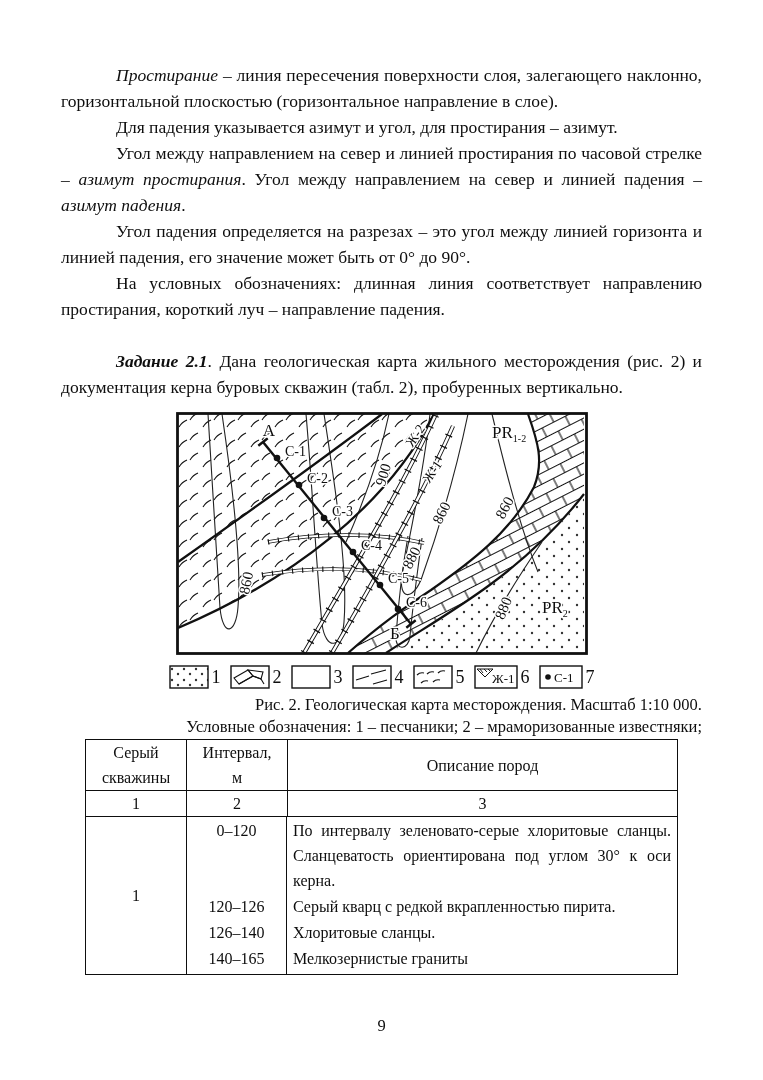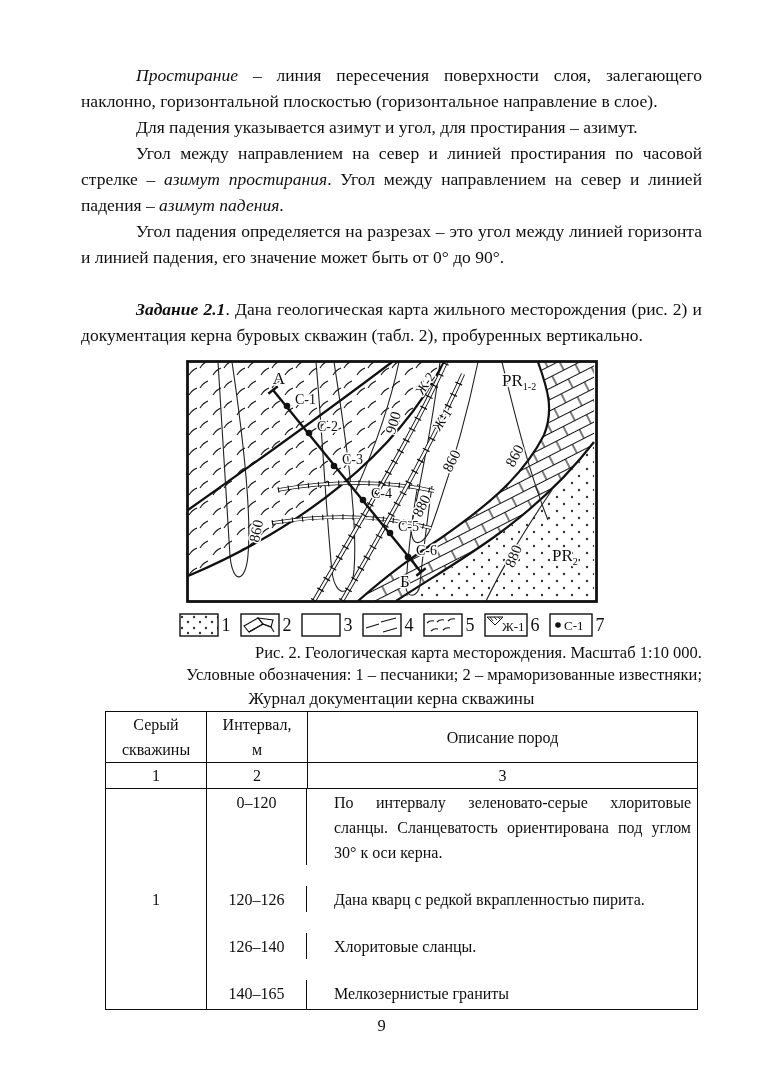--- a/index.html
+++ b/index.html
@@ -1,60 +1,61 @@
 <!DOCTYPE html>
 <html><head>
 <meta charset="utf-8">
 <style>
   html,body{margin:0;padding:0;background:#fff;}
   .page{
     position:relative;width:763px;height:1080px;background:#fff;color:#0e0e0e;
     font-family:"Liberation Serif", serif; overflow:hidden;
   }
-  .content{padding:62px 61px 0 61px;margin-left:20px;}
+  .content{padding:62px 61px 0 61px;}
   .para{font-size:17.5px;line-height:26px;text-align:justify;text-indent:55px;margin:0;}
   .lead-italic{font-style:italic;}
   .lead-bold-italic{font-style:italic;font-weight:bold;}
   .task{margin-top:26px;font-family:Liberation Serif, serif;}
   .figure-wrap{margin-top:12px;text-align:center;}
   .map-svg{display:inline-block;}
   .map-text{font-family:"Liberation Serif", serif; fill:#0e0e0e; paint-order:stroke; stroke:#ffffff; stroke-width:3px; stroke-linejoin:round;}
   .legend-row{margin-top:6px;display:flex;justify-content:center;align-items:center;gap:9px;}
   .legend-item{display:flex;align-items:center;gap:3px;}
   .legend-num{font-size:18px;line-height:24px;}
   .caption{margin-top:5px;text-align:right;font-size:16.5px;line-height:22px;}
   .tbl-label{margin-top:13px;margin-right:24px;text-align:right;font-size:17px;line-height:22px;}
   .tbl-title{margin-top:2px;text-align:center;font-size:17px;line-height:22px;}
   table.core{border-collapse:collapse;margin:1px 24px 0 24px;width:593px;table-layout:fixed;}
   table.core td{border:1.5px solid #0e0e0e;font-size:16px;line-height:25px;padding:0;}
   td.hdr{ text-align:center; vertical-align:middle; padding:1px 2px;}
   td.c1{width:100px;} td.c2{width:100px;}
   td.numrow{text-align:center;}
   td.well{text-align:center;vertical-align:middle;}
   td.datacell{padding:0;}
-  .dgrid{display:grid;grid-template-columns:100px 1fr;gap:21px;}
+  .dgrid{display:grid;grid-template-columns:100px 1fr;}
   .dgrid .iv{grid-column:1;text-align:center;border-right:1.5px solid #0e0e0e;padding-top:1px;}
   .dgrid .dv{grid-column:2;text-align:justify;padding:1px 6px 0 6px;}
   .dgrid .last{padding-bottom:3px;}
   .pageno{position:absolute;left:0;right:0;top:1016px;text-align:center;font-size:16.5px;}
 </style>
 </head>
 <body>
 
 <div class="page">
   <div class="content">
 
     <p class="para"><span class="lead-italic">Простирание</span><span> – линия пересечения поверхности слоя, залегающего наклонно, горизонтальной плоскостью (горизонтальное направление в слое).</span></p>
 
     <p class="para"><span>Для падения указывается азимут и угол, для простирания – азимут.</span></p>
 
     <p class="para"><span>Угол между направлением на север и линией простирания по часовой стрелке – </span><span class="lead-italic">азимут простирания</span><span>. Угол между направлением на север и линией падения – </span><span class="lead-italic">азимут падения</span><span>.</span></p>
 
     <p class="para"><span>Угол падения определяется на разрезах – это угол между линией горизонта и линией падения, его значение может быть от 0° до 90°.</span></p>
 
+    <p class="para"><span>На условных обозначениях: длинная линия соответствует направлению простирания, короткий луч – направление падения.</span></p>
 
     <p class="para task"><span class="lead-bold-italic">Задание 2.1</span><span>. Дана геологическая карта жильного месторождения (рис. 2) и документация керна буровых скважин (табл. 2), пробуренных вертикально.</span></p>
 
     <div class="figure-wrap">
       <svg class="map-svg" width="412" height="243" viewBox="0 0 412 243">
         <defs>
           <clipPath id="mapclip">
               <rect x="2" y="2" width="408" height="239"></rect>
             </clipPath>
           <pattern id="p-dash" width="24" height="20" patternUnits="userSpaceOnUse">
@@ -218,21 +219,20 @@
         </svg>
         <span class="legend-num">7</span>
       </div>
     </div>
 
     <div class="caption">
       <div>Рис. 2. Геологическая карта месторождения. Масштаб 1:10 000.</div>
       <div>Условные обозначения: 1 – песчаники; 2 – мраморизованные известняки;</div>
     </div>
 
-    <div class="tbl-title">Журнал документации керна скважины</div>
 
     <table class="core">
       <tbody>
           <tr>
         <td class="hdr c1">Серый скважины</td>
         <td class="hdr c2">
           <div>Интервал,</div>
           <div>м</div>
         </td>
         <td class="hdr">Описание пород</td>
@@ -242,21 +242,21 @@
         <td class="numrow">2</td>
         <td class="numrow">3</td>
       </tr>
       <tr>
         <td class="well">1</td>
         <td class="datacell" colspan="2">
           <div class="dgrid">
             <div class="iv">0–120</div>
             <div class="dv">По интервалу зеленовато-серые хлоритовые сланцы. Сланцеватость ориентирована под углом 30° к оси керна.</div>
             <div class="iv">120–126</div>
-            <div class="dv">Дана кварц с редкой вкрапленностью пирита.</div>
+            <div class="dv">Серый кварц с редкой вкрапленностью пирита.</div>
             <div class="iv">126–140</div>
             <div class="dv">Хлоритовые сланцы.</div>
             <div class="iv last">140–165</div>
             <div class="dv last">Мелкозернистые граниты</div>
           </div>
         </td>
       </tr>
     </tbody>
       </table>
 

